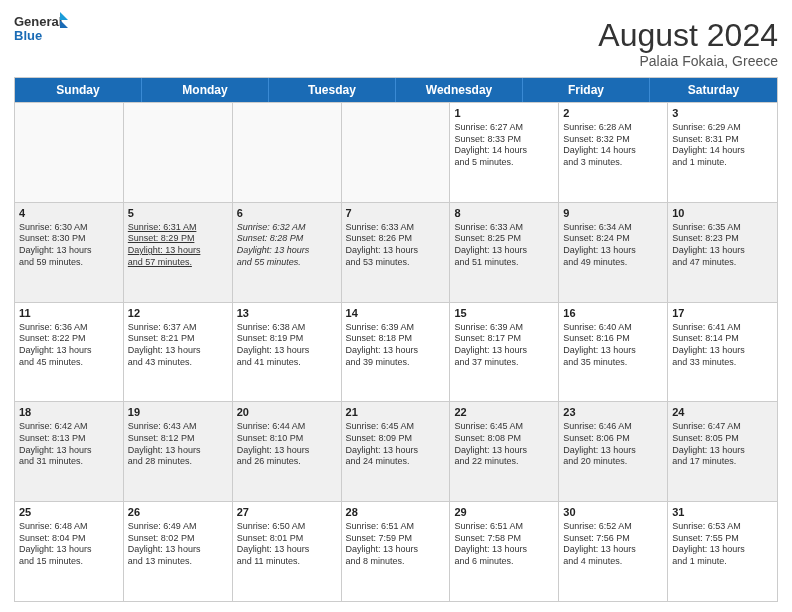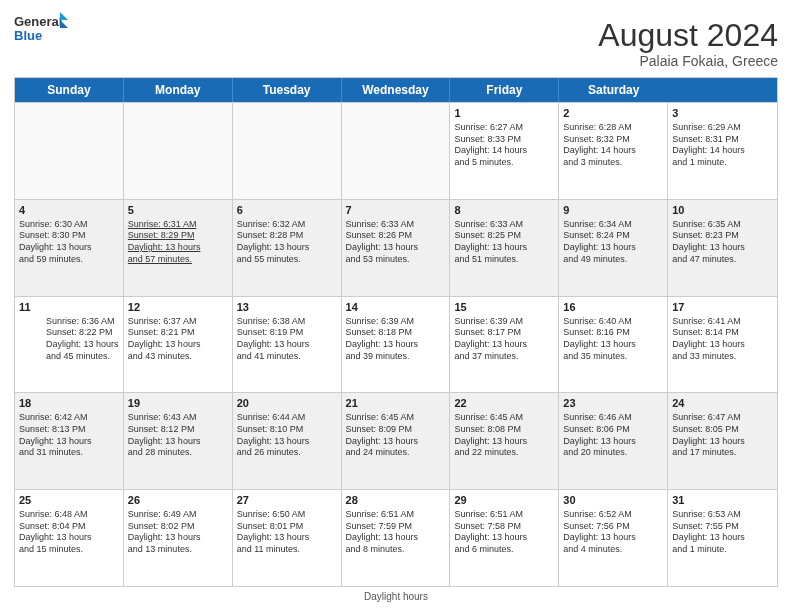--- a/index.html
+++ b/index.html
@@ -43,21 +43,21 @@
       color: #555;
     }
     .calendar {
       flex: 1;
       display: flex;
       flex-direction: column;
       border: 1px solid #ccc;
     }
     .cal-header-row {
       display: grid;
-      grid-template-columns: repeat(7, 1fr);
+      grid-template-columns: repeat(6, 1fr);
       background: #1a6bb5;
     }
     .cal-header-cell {
       color: #fff;
       font-size: 12px;
       font-weight: bold;
       text-align: center;
       padding: 5px 2px;
       border-right: 1px solid #3a8ad4;
     }
@@ -178,21 +178,21 @@
           </div>
           <div class="cal-cell shaded">
             <span class="day-num">5</span>
             <div class="day-info" style="white-space: pre-line; text-decoration: underline;">Sunrise: 6:31 AM
 Sunset: 8:29 PM
 Daylight: 13 hours
 and 57 minutes.</div>
           </div>
           <div class="cal-cell shaded">
             <span class="day-num">6</span>
-            <div class="day-info" style="white-space: pre-line;">Sunrise: 6:32 AM
+            <div class="day-info" style="white-space: pre-line; font-style: italic;">Sunrise: 6:32 AM
 Sunset: 8:28 PM
 Daylight: 13 hours
 and 55 minutes.</div>
           </div>
           <div class="cal-cell shaded">
             <span class="day-num">7</span>
             <div class="day-info" style="white-space: pre-line;">Sunrise: 6:33 AM
 Sunset: 8:26 PM
 Daylight: 13 hours
 and 53 minutes.</div>
@@ -215,21 +215,21 @@
             <span class="day-num">10</span>
             <div class="day-info" style="white-space: pre-line;">Sunrise: 6:35 AM
 Sunset: 8:23 PM
 Daylight: 13 hours
 and 47 minutes.</div>
           </div>
         </div>
         <div class="cal-row">
           <div class="cal-cell">
             <span class="day-num">11</span>
-            <div class="day-info" style="white-space: pre-line; margin-left: 27px;">Sunrise: 6:36 AM
+            <div class="day-info" style="white-space: pre-line;">Sunrise: 6:36 AM
 Sunset: 8:22 PM
 Daylight: 13 hours
 and 45 minutes.</div>
           </div>
           <div class="cal-cell">
             <span class="day-num">12</span>
             <div class="day-info" style="white-space: pre-line;">Sunrise: 6:37 AM
 Sunset: 8:21 PM
 Daylight: 13 hours
 and 43 minutes.</div>
@@ -368,14 +368,13 @@
             <span class="day-num">31</span>
             <div class="day-info" style="white-space: pre-line;">Sunrise: 6:53 AM
 Sunset: 7:55 PM
 Daylight: 13 hours
 and 1 minute.</div>
           </div>
         </div>
       </div>
   </div>
 
-  <div class="footer-note">Daylight hours</div>
 </div>
 
 </body></html>

